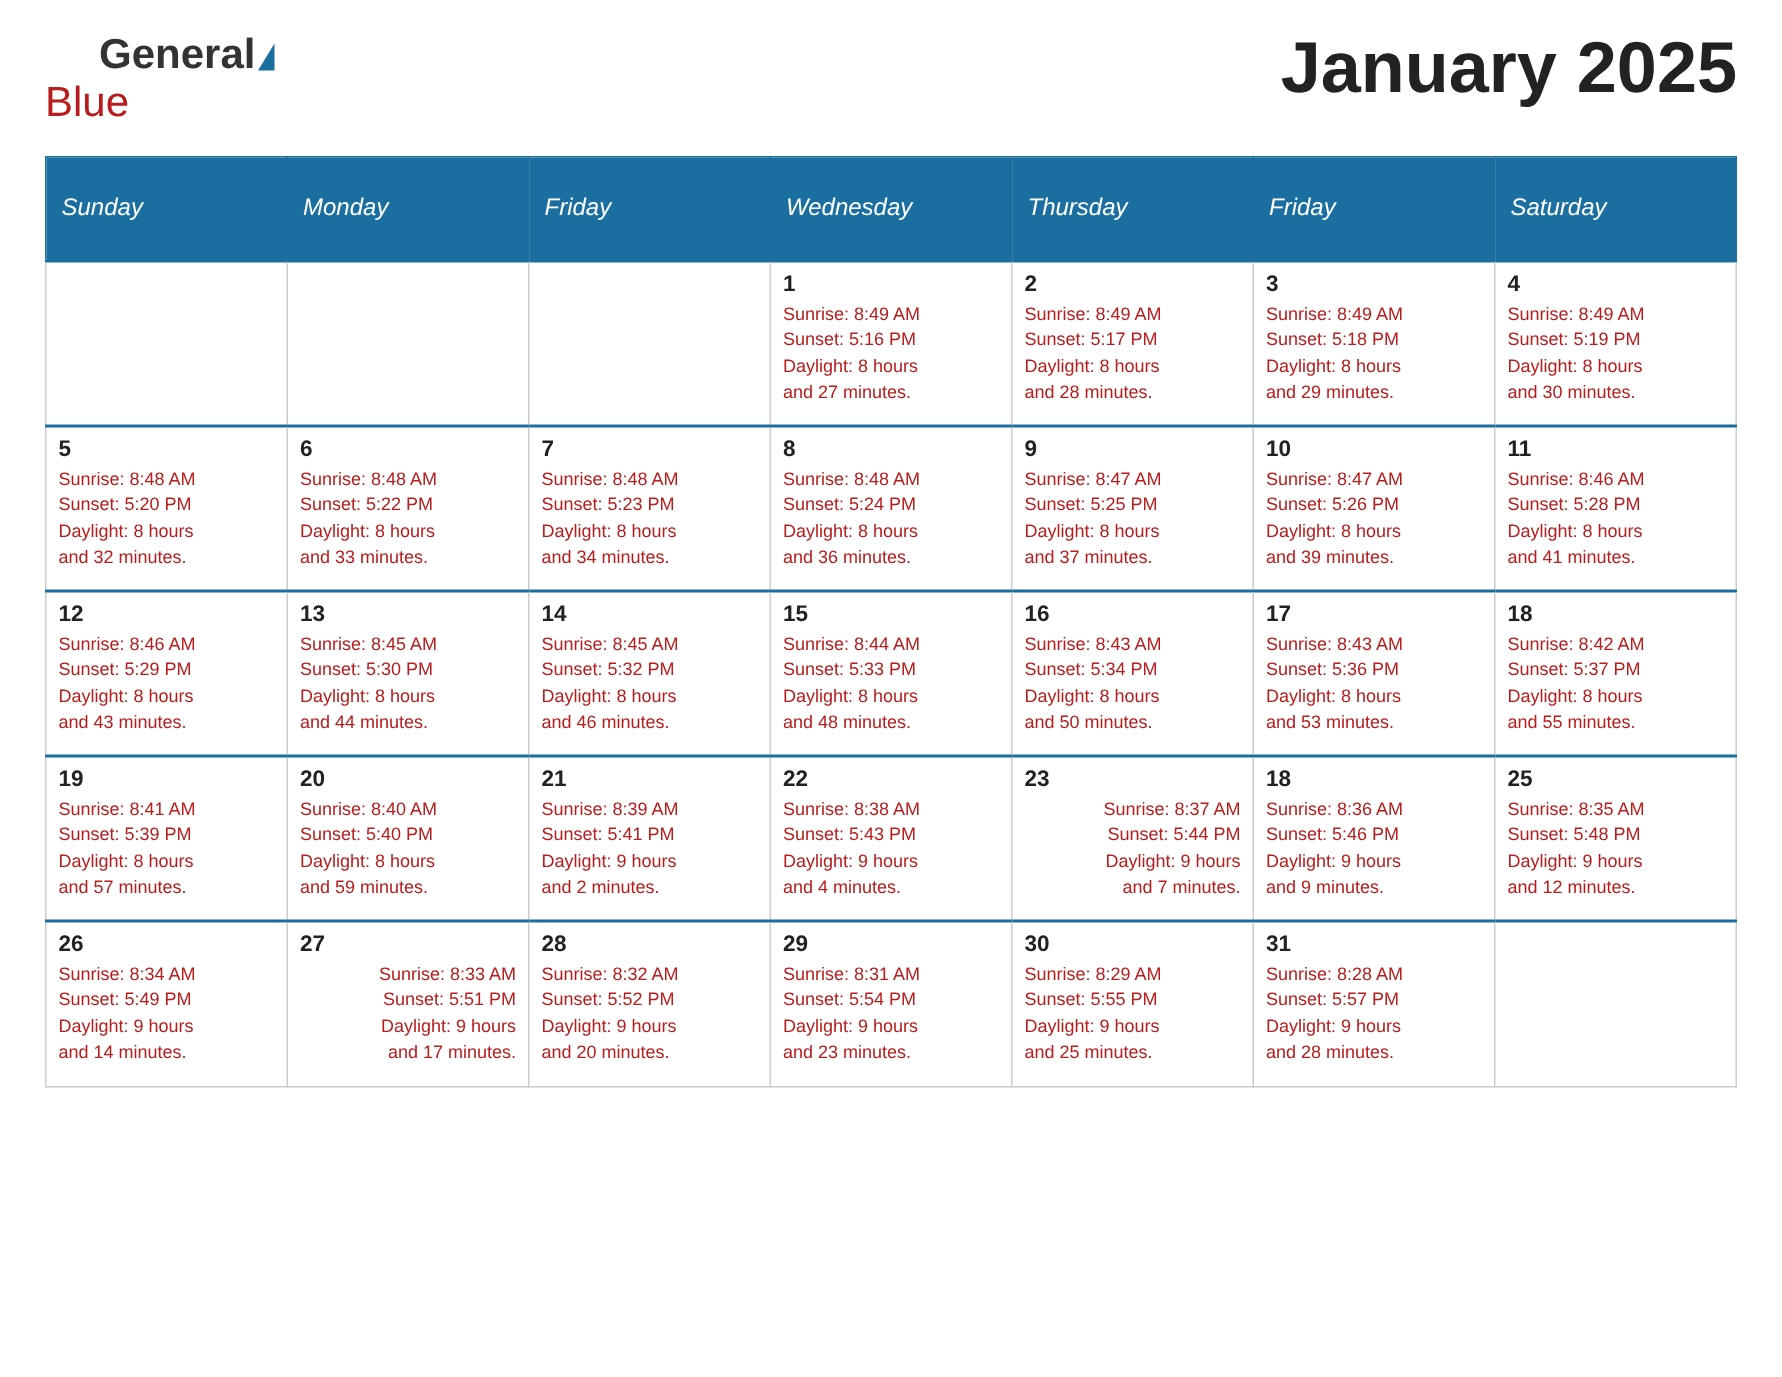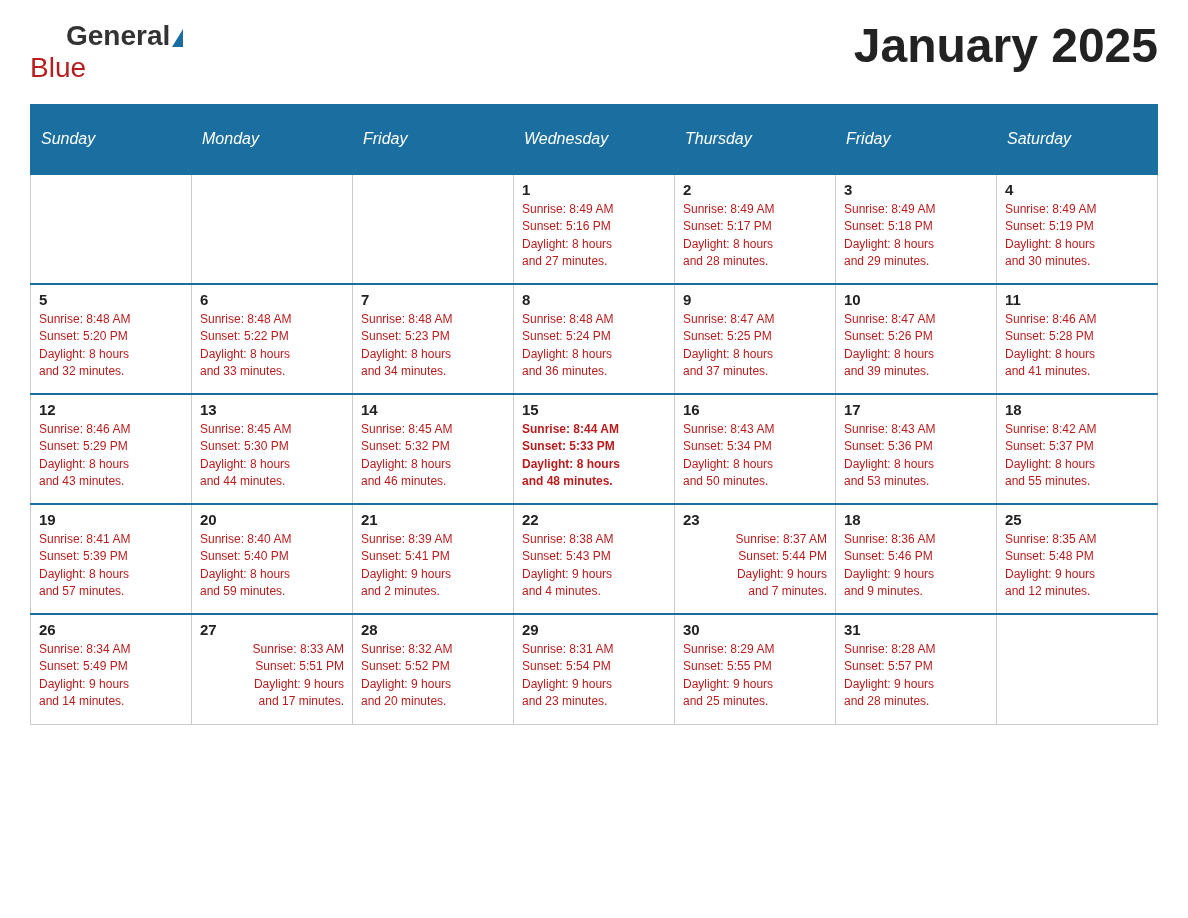--- a/index.html
+++ b/index.html
@@ -211,21 +211,21 @@
         </td>
         <td>
           <span class="day-num">14</span>
           <div class="day-info" style="white-space: pre-line;">Sunrise: 8:45 AM
 Sunset: 5:32 PM
 Daylight: 8 hours
 and 46 minutes.</div>
         </td>
         <td>
           <span class="day-num">15</span>
-          <div class="day-info" style="white-space: pre-line; font-weight: bold;">Sunrise: 8:44 AM
+          <div class="day-info" style="white-space: pre-line;">Sunrise: 8:44 AM
 Sunset: 5:33 PM
 Daylight: 8 hours
 and 48 minutes.</div>
         </td>
         <td>
           <span class="day-num">16</span>
           <div class="day-info" style="white-space: pre-line;">Sunrise: 8:43 AM
 Sunset: 5:34 PM
 Daylight: 8 hours
 and 50 minutes.</div>

